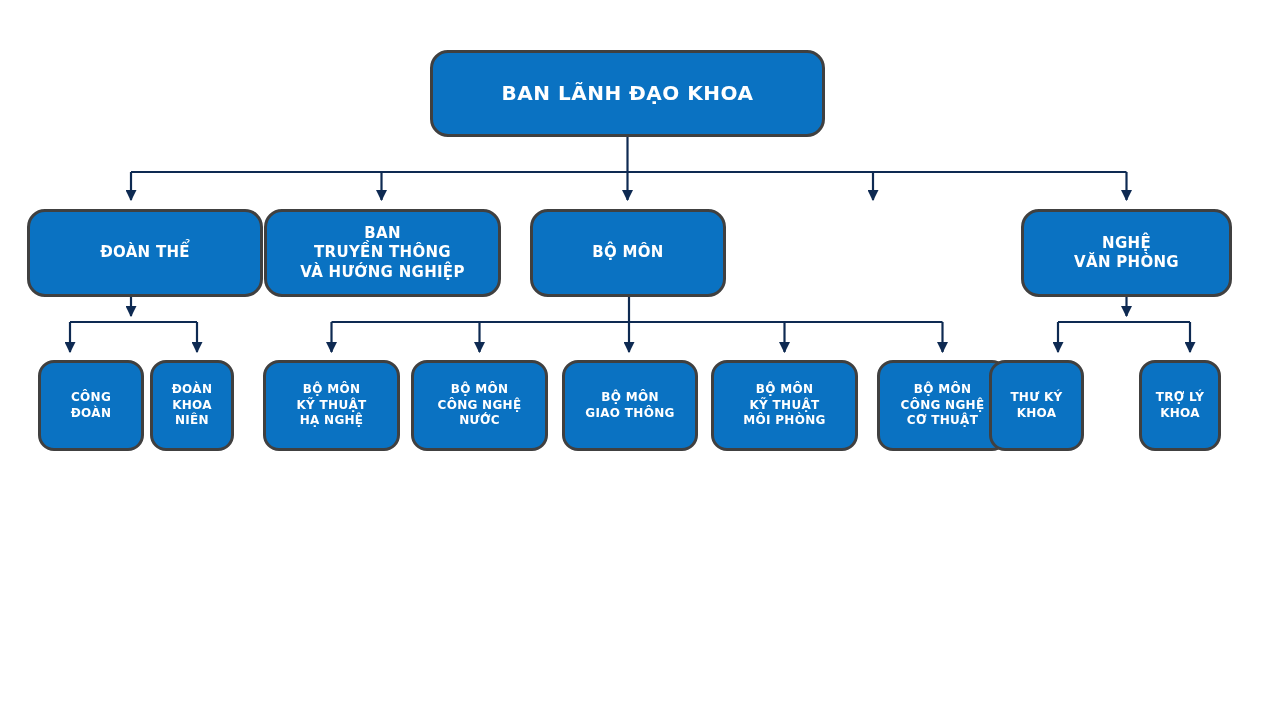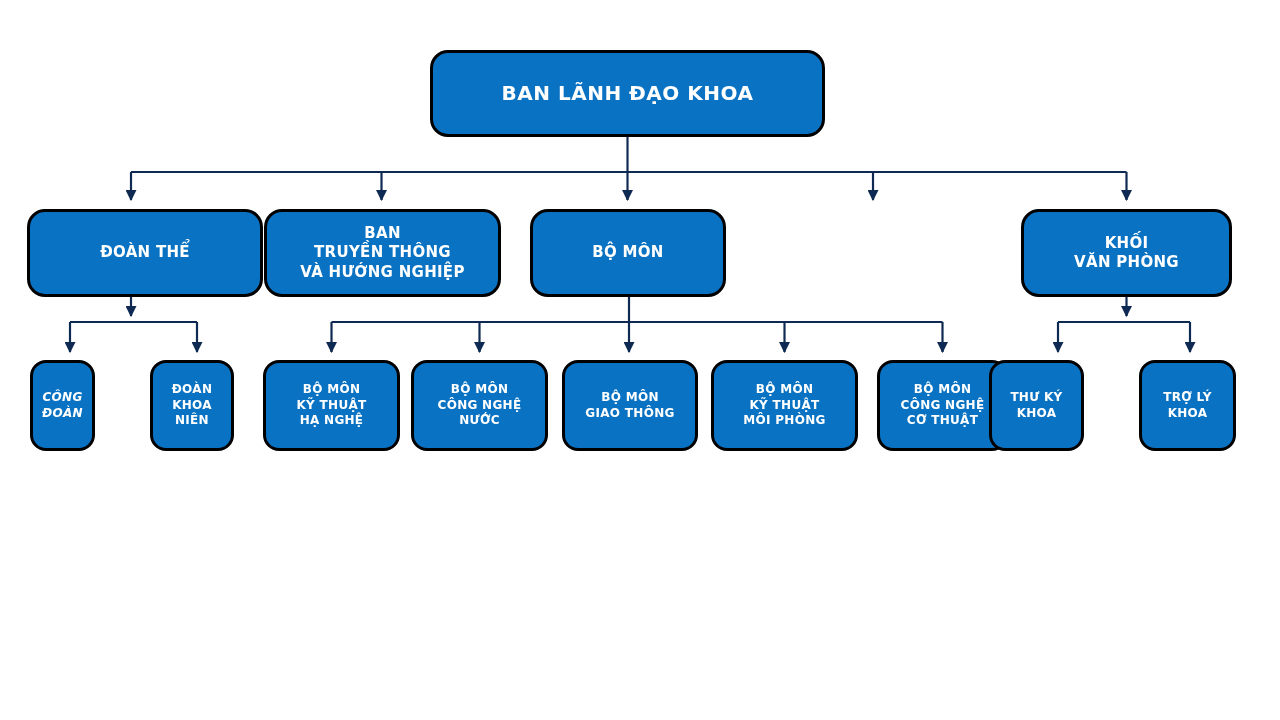--- a/index.html
+++ b/index.html
@@ -9,21 +9,21 @@
     font-family:"DejaVu Sans","Liberation Sans",sans-serif;
     position:relative;
     overflow:hidden;
   }
   .stage{position:absolute;inset:0;width:1280px;height:720px;}
   svg.connectors{position:absolute;left:0;top:0;width:1280px;height:720px;}
   .box{
     position:absolute;
     box-sizing:border-box;
     background:#0a72c2;
-    border:3px solid #000000;
+    border:3px solid #404040;
     border-radius:18px;
     color:#ffffff;
     font-weight:700;
     display:flex;
     flex-direction:column;
     align-items:center;
     justify-content:center;
     text-align:right;
     line-height:1.28;
     letter-spacing:0.3px;
@@ -86,25 +86,25 @@
     <span class="ln">TRUYỀN THÔNG</span>
     <span class="ln">VÀ HƯỚNG NGHIỆP</span>
   </div>
 
   <div class="box lv2" style="left:530px;top:209px;width:196px;height:88px;">
     <span class="ln">BỘ MÔN</span>
   </div>
 
 
   <div class="box lv2" style="left:1021px;top:209px;width:211px;height:88px;">
-    <span class="ln">KHỐI</span>
+    <span class="ln">NGHỆ</span>
     <span class="ln">VĂN PHÒNG</span>
   </div>
 
-  <div class="box lv3" style="left:30px;top:360px;width:65px;height:91px;font-style:italic;">
+  <div class="box lv3" style="left:38px;top:360px;width:106px;height:91px;">
     <span class="ln">CÔNG</span>
     <span class="ln">ĐOÀN</span>
   </div>
 
   <div class="box lv3" style="left:150px;top:360px;width:84px;height:91px;">
     <span class="ln">ĐOÀN</span>
     <span class="ln">KHOA</span>
     <span class="ln">NIÊN</span>
   </div>
 
@@ -135,18 +135,18 @@
     <span class="ln">BỘ MÔN</span>
     <span class="ln">CÔNG NGHỆ</span>
     <span class="ln">CƠ THUẬT</span>
   </div>
 
   <div class="box lv3" style="left:989px;top:360px;width:95px;height:91px;">
     <span class="ln">THƯ KÝ</span>
     <span class="ln">KHOA</span>
   </div>
 
-  <div class="box lv3" style="left:1139px;top:360px;width:97px;height:91px;">
+  <div class="box lv3" style="left:1139px;top:360px;width:82px;height:91px;">
     <span class="ln">TRỢ LÝ</span>
     <span class="ln">KHOA</span>
   </div>
 
 </div>
 
 </body></html>

